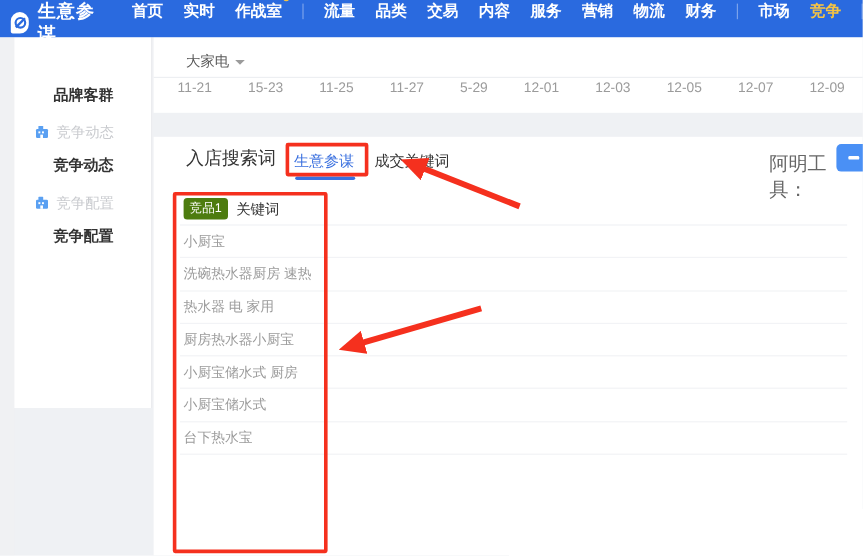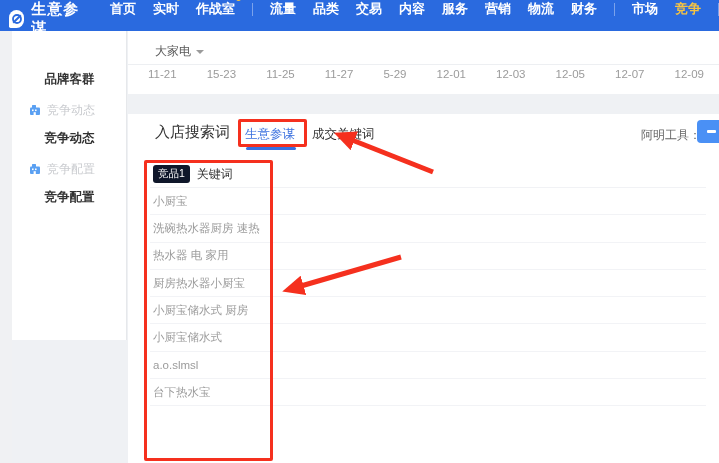--- a/index.html
+++ b/index.html
@@ -39,29 +39,29 @@
                 margin-left:5px; margin-top:4px; }
 
   .dates { position:absolute; left:148px; top:68px; width:556px; display:flex; justify-content:space-between; }
   .date-tick { font-size:11.5px; color:#9B9B9B; }
 
   .section-title { position:absolute; left:155px; top:123px; font-size:15px; font-weight:normal; color:#333; }
   .tab { position:absolute; top:126px; font-size:12.5px; color:#333; cursor:pointer; }
   .tab.active { color:#3A70DF; }
   .tab-underline { position:absolute; left:246px; top:147px; width:50px; height:3px;
                    background:#3A70DF; border-radius:2px; }
-  .tools-label { position:absolute; left:641px; top:127px; font-size:12px; color:#666; }
+  .tools-label { position:absolute; left:641px; top:127px; font-size:16px; color:#666; }
   .tools-button { position:absolute; left:697px; top:120px; width:26px; height:23px;
                   background:#4A90F5; border-radius:4px 0 0 4px; cursor:pointer; }
   .tools-button-dash { position:absolute; left:10px; top:10px; width:9px; height:2.5px; background:#fff; border-radius:1px; }
 
   
   .ktable { position:absolute; left:150px; top:161px; width:556px; }
   .ktable-header { height:27px; display:flex; align-items:center; gap:7px; border-bottom:1px solid #F1F2F5; padding-left:3px; }
-  .kbadge { background:#0f172a; color:#fff; font-size:10.5px; padding:2px 5px; border-radius:3px;text-align:center; }
+  .kbadge { background:#4d7c0f; color:#fff; font-size:10.5px; padding:2px 5px; border-radius:3px;text-align:center; }
   .kcol { font-size:12px; color:#333; }
   .krow { height:27.3px; display:flex; align-items:center; border-bottom:1px solid #F2F3F6;
           font-size:11.5px; color:#9B9B9B; padding-left:3px; }
 
   
   .anno-rect { position:absolute; border:3px solid #F5301E; border-radius:2px; pointer-events:none; z-index:5; }
   .anno-rect.tab-box   { left:238px; top:119px; width:69px;  height:28px;  }
   .anno-rect.table-box { left:144px; top:160px; width:129px; height:301px; }
   .anno-svg { position:absolute; left:0; top:0; width:719px; height:463px; pointer-events:none; z-index:6; }
 </style>
@@ -163,21 +163,20 @@
     <div class="ktable-header">
       <span class="kbadge">竞品1</span>
       <span class="kcol">关键词</span>
     </div>
     <div class="krow">小厨宝</div>
     <div class="krow">洗碗热水器厨房 速热</div>
     <div class="krow">热水器 电 家用</div>
     <div class="krow">厨房热水器小厨宝</div>
     <div class="krow">小厨宝储水式 厨房</div>
     <div class="krow">小厨宝储水式</div>
-    <div class="krow">a.o.slmsl</div>
     <div class="krow">台下热水宝</div>
   </div>
 
   <div class="anno-rect tab-box"></div>
   <div class="anno-rect table-box"></div>
   <svg class="anno-svg" viewBox="0 0 719 463">
     <defs>
       <marker id="ah" markerWidth="4.4" markerHeight="4" refX="0.5" refY="2" orient="auto">
         <polygon points="0 0, 4.4 2, 0 4" fill="#F5301E"></polygon>
       </marker>

